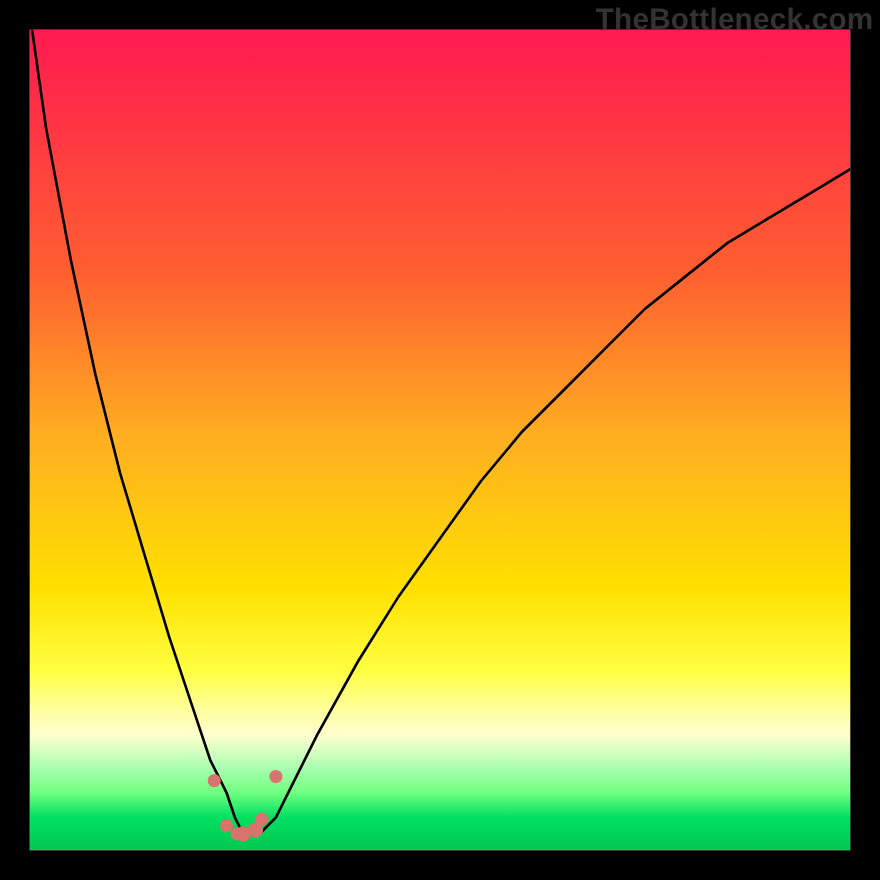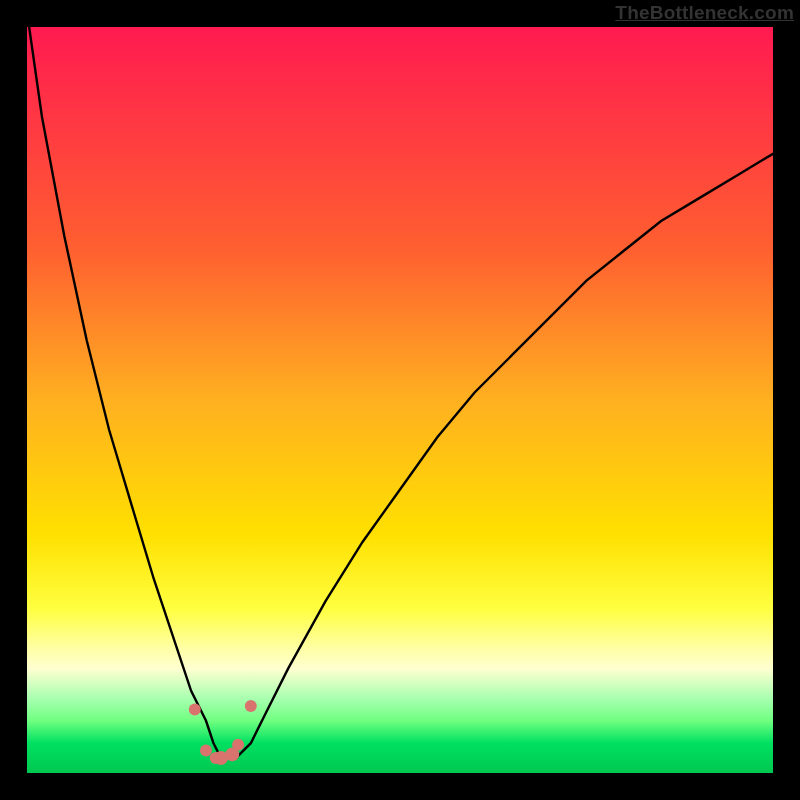--- a/index.html
+++ b/index.html
@@ -48,25 +48,24 @@
     top: 27px;
     width: 746px;
     height: 746px;
     pointer-events: none;
   }
   .watermark {
     position: absolute;
     top: 2px;
     right: 6px;
     font-family: Arial, Helvetica, sans-serif;
-    font-size: 19px;
+    font-size: 27px;
     font-weight: 600;
     color: rgba(60,60,60,0.85);
     letter-spacing: 0.2px;
-    text-decoration: underline;
   }
 </style>
 </head>
 <body>
 
 <div class="chart-wrap">
   <div class="gradient"></div>
 
   <svg class="svg-layer" viewBox="0 0 746 746">
     <path id="curve-path" fill="none" stroke="#000" stroke-width="2.4" stroke-linecap="round" d="M0.0 -14.9 L14.9 89.5 L37.3 208.9 L59.7 313.3 L82.1 402.8 L104.4 477.4 L126.8 552.0 L149.2 619.2 L164.1 663.9 L179.0 693.8 L186.5 716.2 L194.0 731.1 L201.4 731.1 L208.9 731.1 L223.8 716.2 L238.7 686.3 L261.1 641.6 L298.4 574.4 L335.7 514.7 L373.0 462.5 L410.3 410.3 L447.6 365.5 L484.9 328.2 L522.2 290.9 L559.5 253.6 L596.8 223.8 L634.1 194.0 L671.4 171.6 L708.7 149.2 L746.0 126.8"></path>

